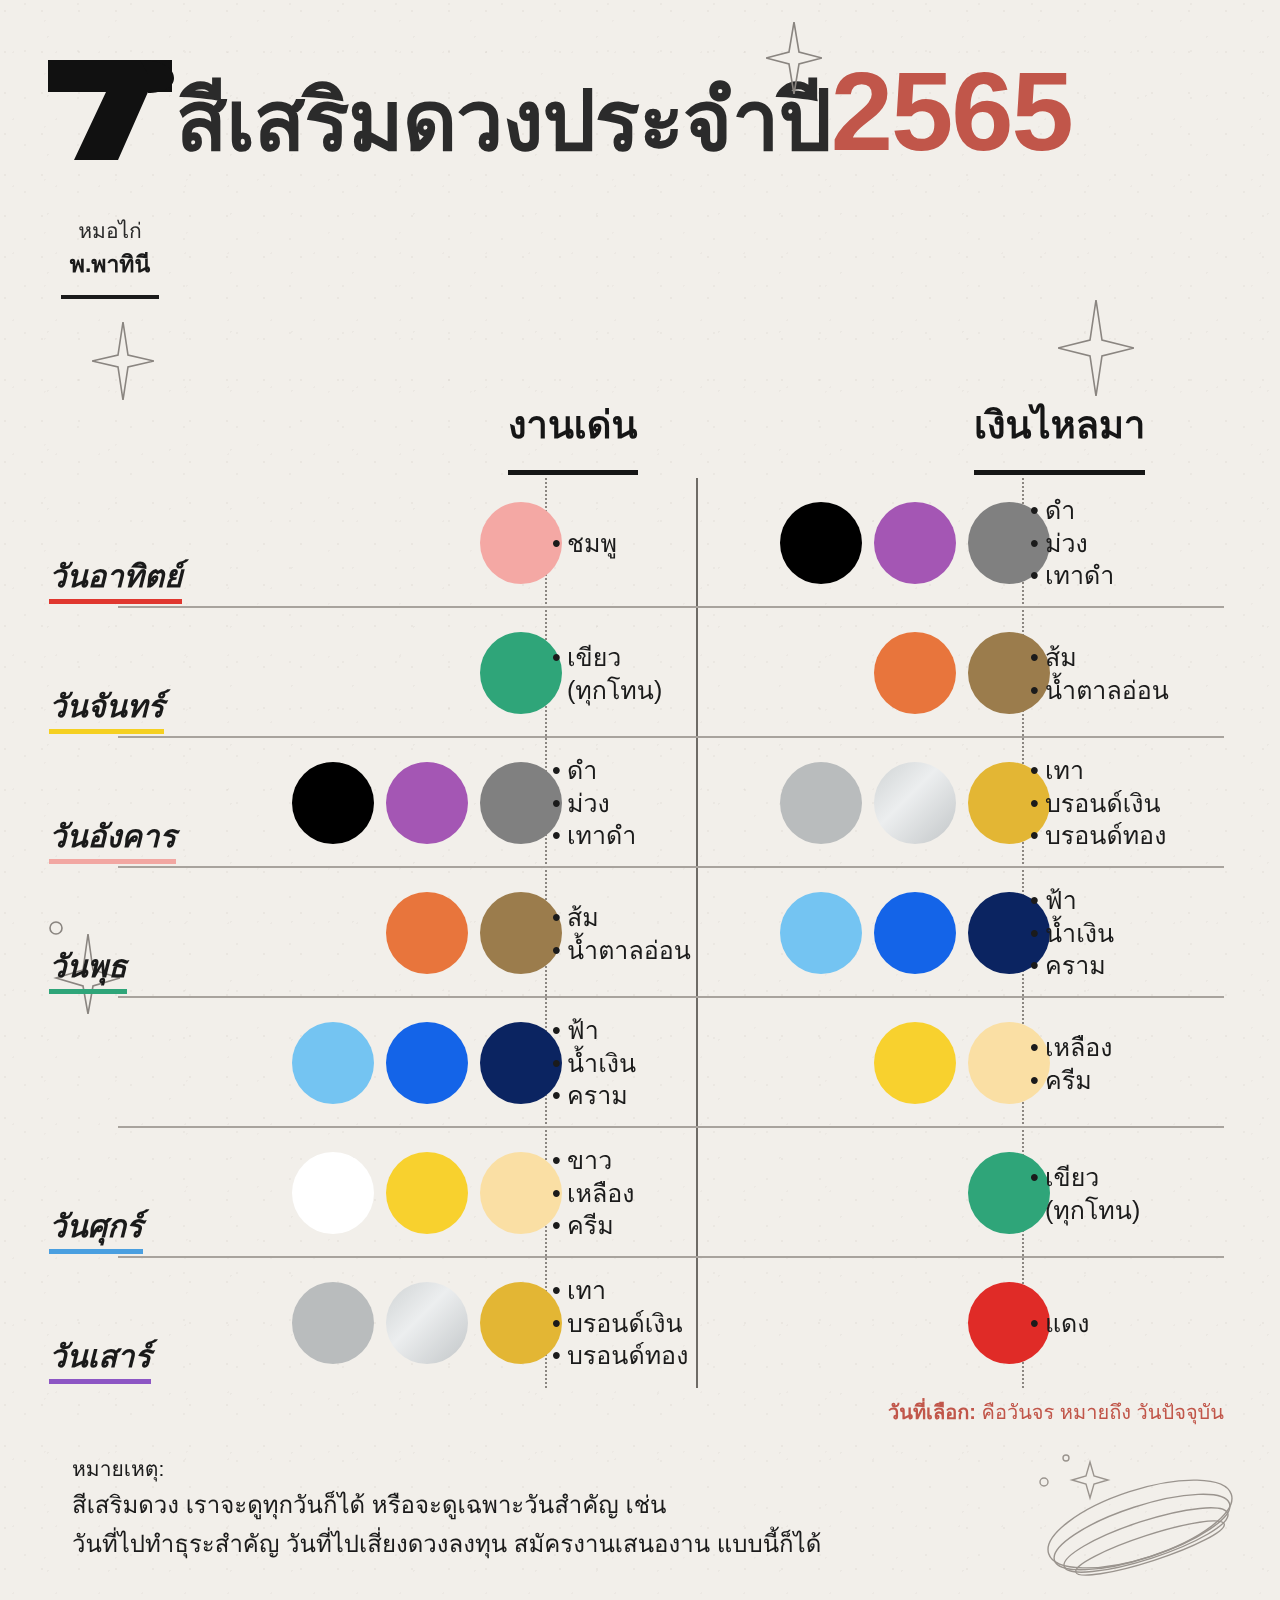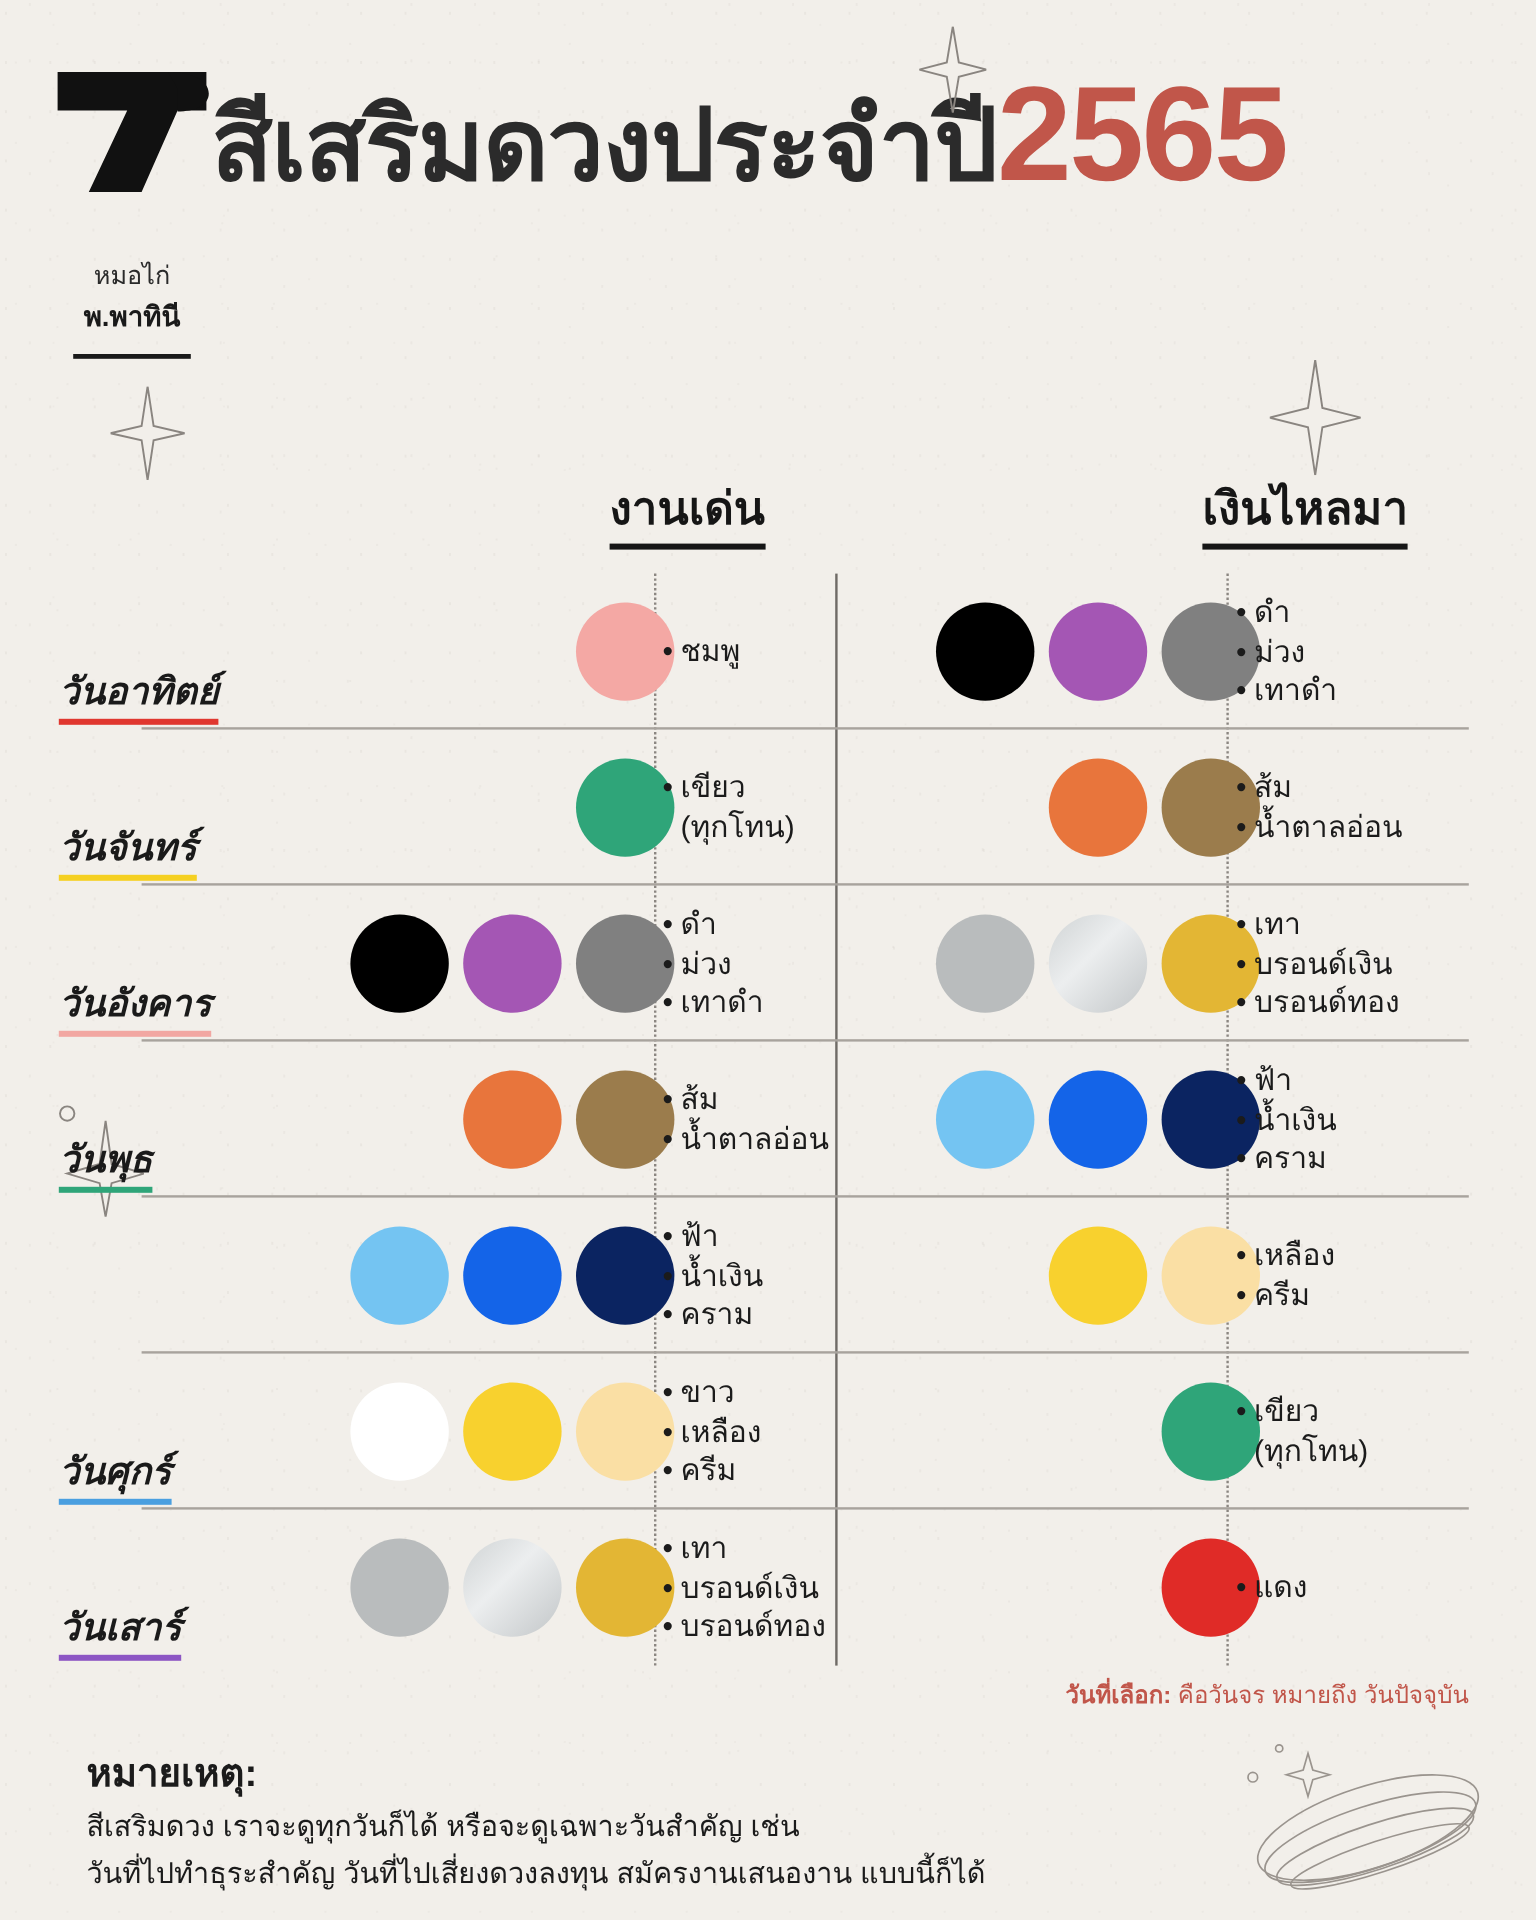--- a/index.html
+++ b/index.html
@@ -43,24 +43,24 @@
     font-size:29px;line-height:1.52;color:#c1564a;
   }
 
   
   .spark{position:absolute;pointer-events:none;}
   .spark svg{display:block;}
 
   
   .colhead{
     position:absolute;font-size:38px;font-weight:bold;color:#161616;
-    padding-bottom:5px;border-bottom:5px solid #161616;line-height:1.15;
+    padding-bottom:22px;border-bottom:5px solid #161616;line-height:1.15;
   }
   #head-work{left:508px;top:404px;}
-  #head-money{left:974px;top:404px;margin-left:28px;}
+  #head-money{left:974px;top:404px;}
 
   
   .table{position:absolute;left:0;top:478px;width:1280px;}
   .row{position:relative;height:130px;}
   .row .hr{
     position:absolute;left:118px;right:56px;bottom:0;height:2px;background:#a8a39d;
   }
   .row:last-child .hr{display:none;}
   .vsep{
     position:absolute;left:696px;top:478px;width:2px;height:910px;background:#6f6b66;
@@ -89,21 +89,21 @@
   .dotline{position:absolute;top:0;bottom:0;width:0;border-left:2px dotted #8b8681;}
   #dl-work{left:545px;top:478px;height:910px;}
   #dl-money{left:1022px;top:478px;height:910px;}
 
   
   .selnote{
     position:absolute;right:56px;top:1396px;font-size:20px;color:#c1564a;text-align:right;
   }
   .selnote b{font-weight:bold;}
   .notes{position:absolute;left:72px;top:1452px;font-size:24px;color:#1b1b1b;line-height:1.62;}
-  .notes .hd{font-weight:bold;font-size:32px;}
+  .notes .hd{font-weight:normal;font-size:21px;}
 
   
   .swoosh{position:absolute;right:40px;bottom:10px;}
 </style>
 </head>
 <body>
 
 <div class="grain"></div>
 
 <div class="header">

